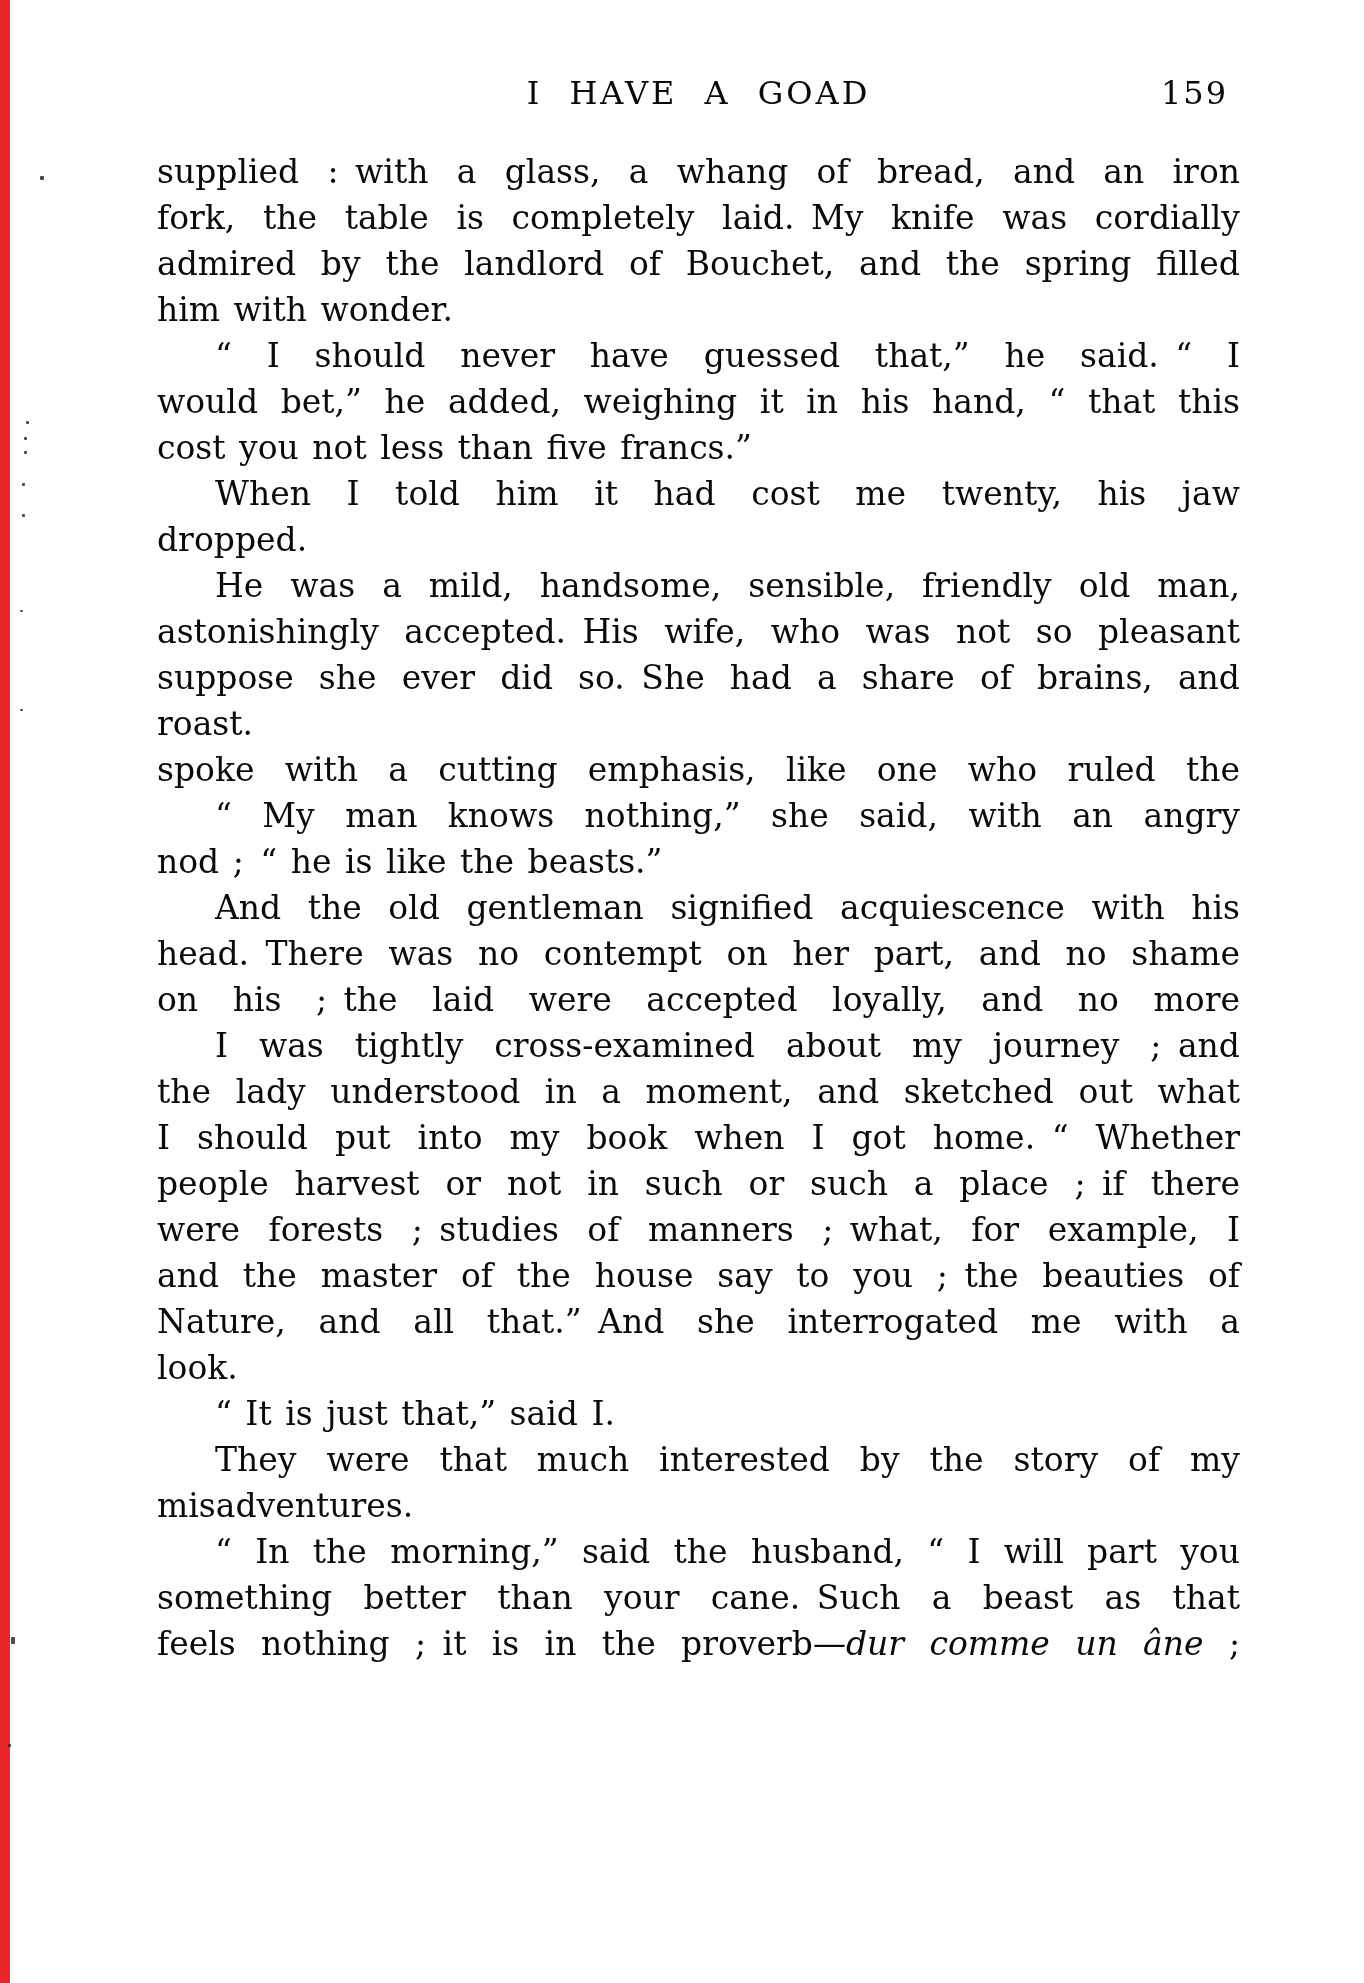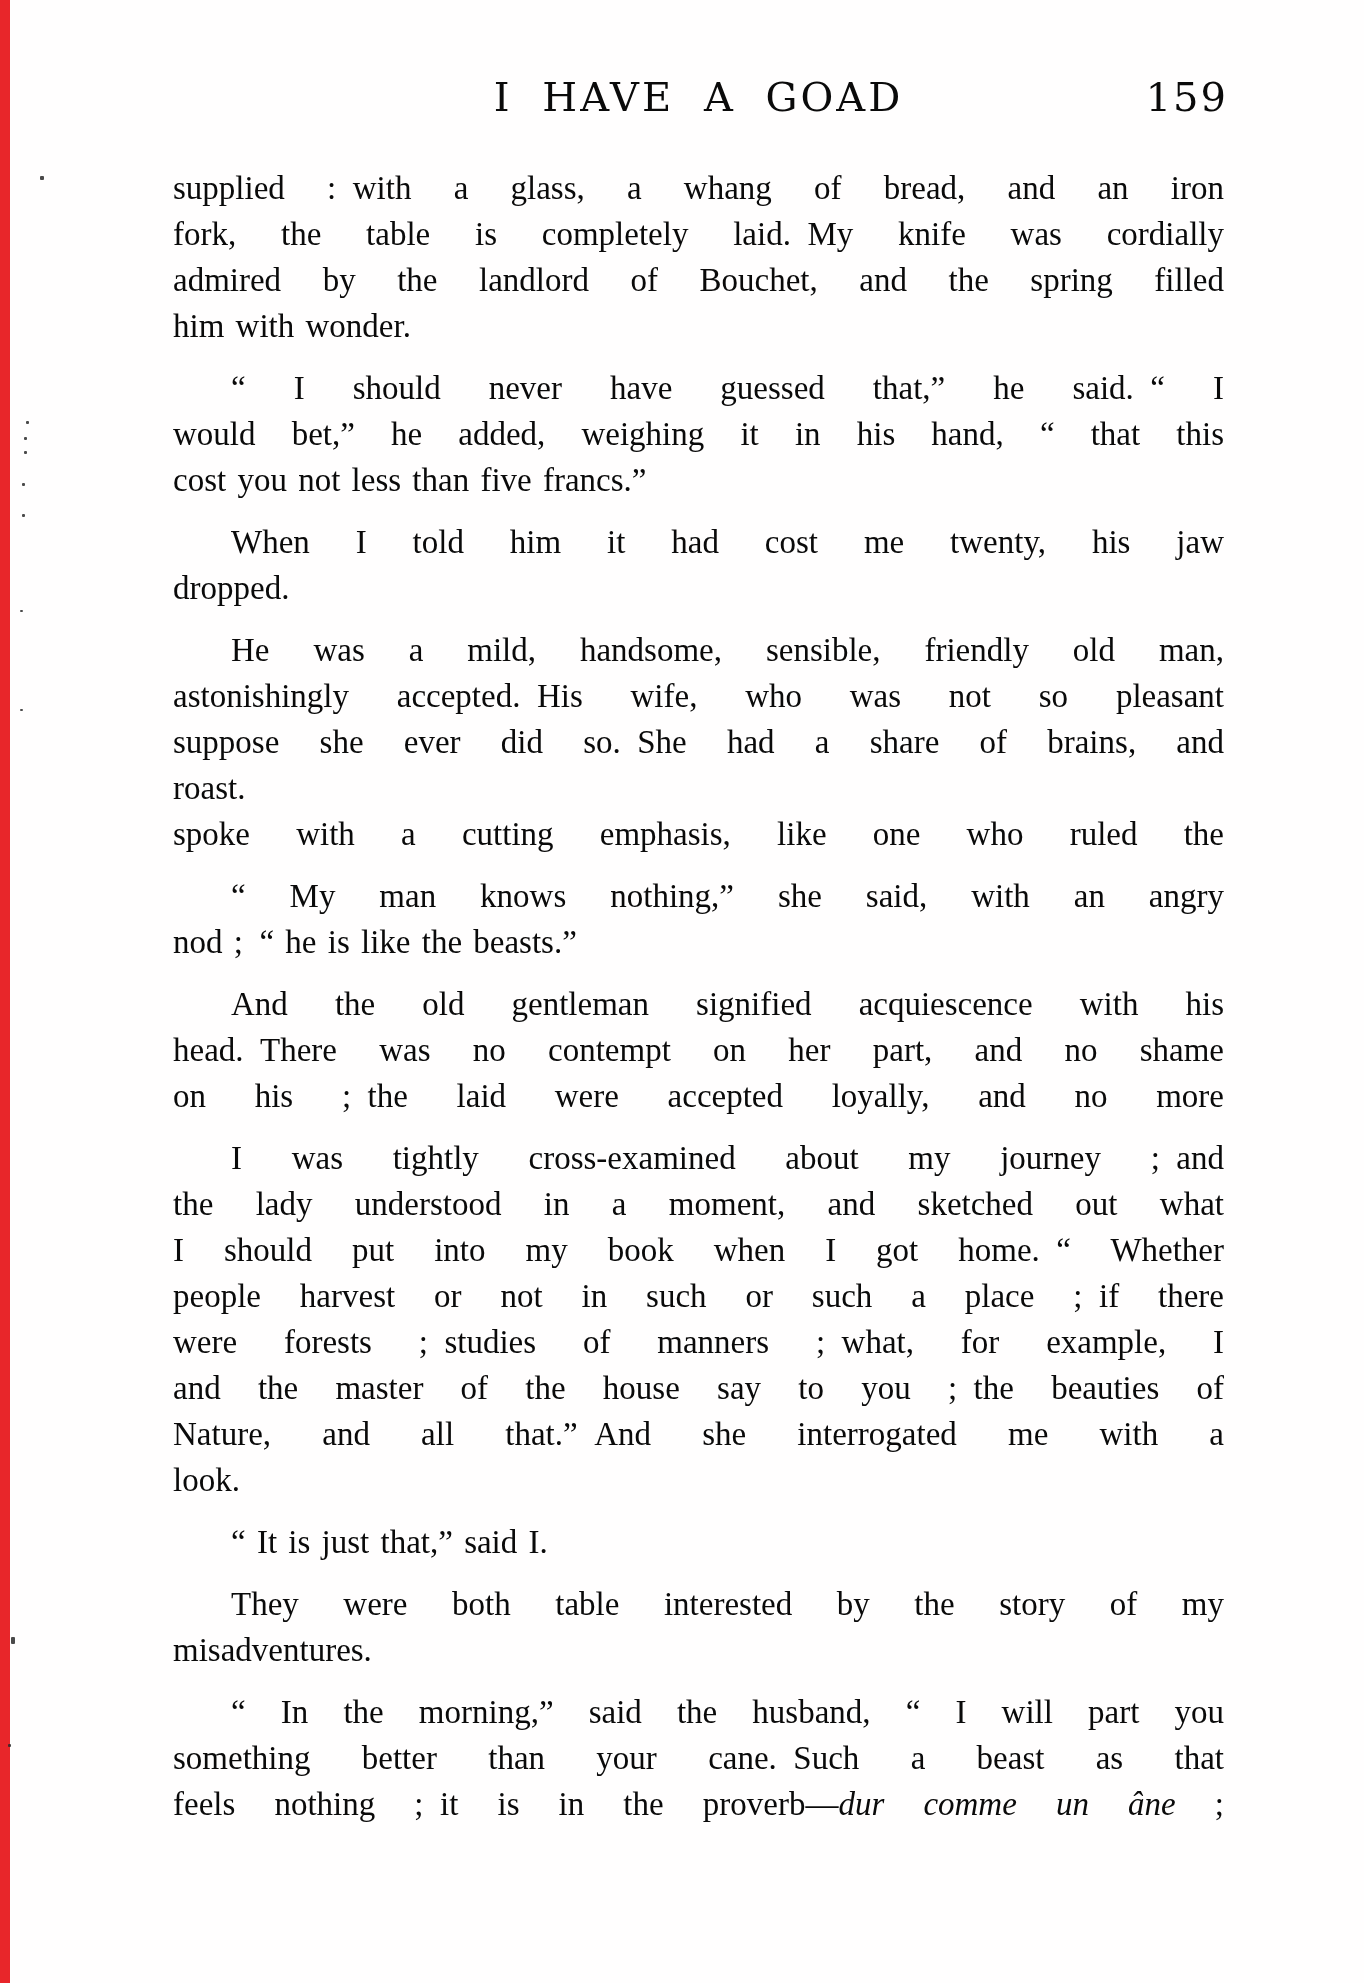--- a/index.html
+++ b/index.html
@@ -14,21 +14,21 @@
   }
   .red-stripe {
     position: absolute;
     left: 0; top: 0;
     width: 10px; height: 100%;
   }
   .header {
     position: absolute;
     top: 74px; left: 157px;
     width: 1083px; height: 44px;
-    font-size: 40px;
+    font-size: 32px;
   }
   .header-title {
     display: block;
     text-align: center;
     letter-spacing: 3px;
     word-spacing: 14px;
     white-space: nowrap;
   }
   .page-number {
     position: absolute;
@@ -36,21 +36,21 @@
     letter-spacing: 2px;
   }
   .text-block {
     position: absolute;
     top: 149px; left: 157px;
     width: 1083px;
     font-size: 33px;
     line-height: 46px;
     word-spacing: 3px;
   }
-  .para { margin: 16px; font-family: Liberation Serif, serif; }
+  .para { margin: 0; }
   .line {
     text-align: justify;
     text-align-last: justify;
     white-space: nowrap;
     overflow: visible;
   }
   .line.lastline { text-align-last: left; }
   .para.indented .line:first-child { text-indent: 58px; }
   .it { font-style: italic; }
   .speck {
@@ -111,21 +111,21 @@
         <div class="line">people harvest or not in such or such a place ; if there</div>
         <div class="line">were forests ; studies of manners ; what, for example, I</div>
         <div class="line">and the master of the house say to you ; the beauties of</div>
         <div class="line">Nature, and all that.” And she interrogated me with a</div>
         <div class="line lastline">look.</div>
       </div>
       <div class="para indented">
         <div class="line lastline">“ It is just that,” said I.</div>
       </div>
       <div class="para indented">
-        <div class="line">They were both table interested by the story of my</div>
+        <div class="line">They were that much interested by the story of my</div>
         <div class="line lastline">misadventures.</div>
       </div>
       <div class="para indented">
         <div class="line">“ In the morning,” said the husband, “ I will part you</div>
         <div class="line">something better than your cane. Such a beast as that</div>
         <div class="line"><span>feels nothing ; it is in the proverb—</span><span class="it">dur comme un âne</span><span> ;</span></div>
       </div>
     </div>
 
   <div class="speck" style="left:40px;top:176px;width:4px;height:4px;"></div>

